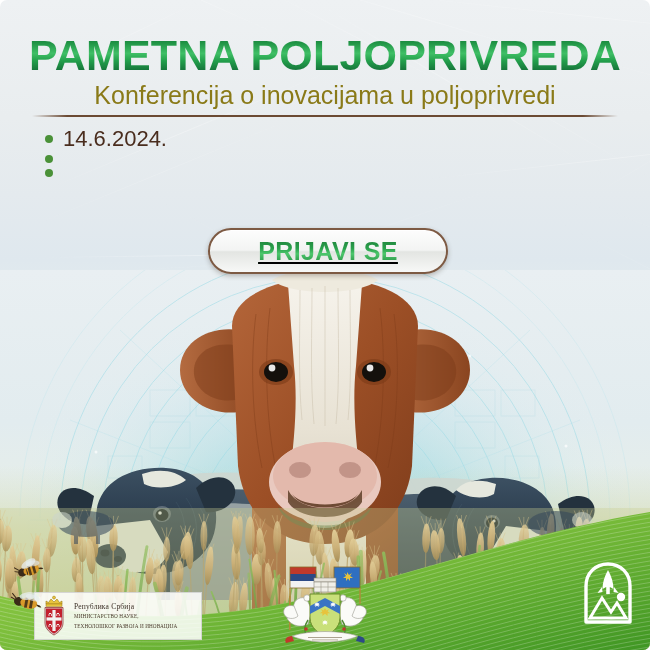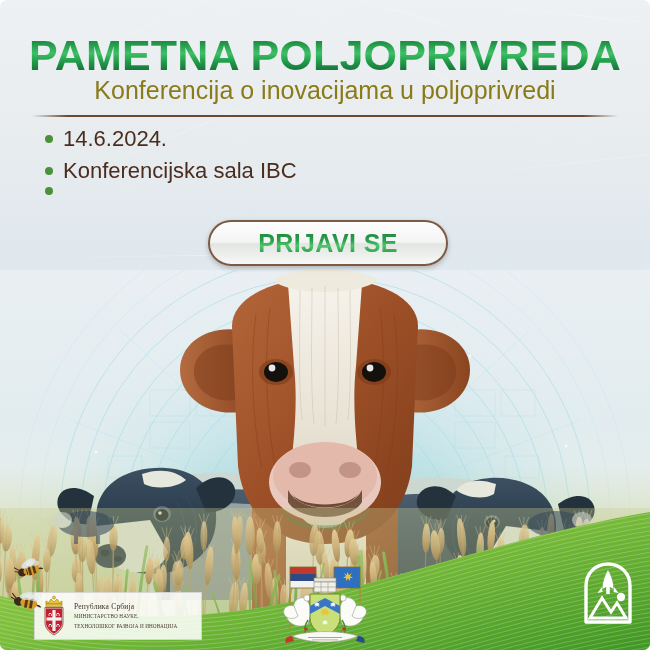--- a/index.html
+++ b/index.html
@@ -18,39 +18,39 @@
   .titlewrap{position:absolute;left:0;top:34px;width:650px;text-align:center;}
   .maintitle{
     font-size:43px;font-weight:bold;letter-spacing:.2px;line-height:1;
     font-family:"Liberation Sans",sans-serif;
     background:linear-gradient(180deg,#1f7a3a 0%,#1d8f42 18%,#3fbf66 45%,#23a04c 62%,#16743a 85%,#115c2e 100%);
     -webkit-background-clip:text;background-clip:text;color:transparent;
     -webkit-text-fill-color:transparent;
     text-shadow:none;display:inline-block;
   }
   .subtitle{
-    font-size:25px;color:#8a7a18;line-height:1.05;
+    font-size:25px;color:#8a7a18;line-height:1.05;margin-top:5px;
     font-family:"Liberation Sans",sans-serif;font-weight:500;
   }
   .rule{position:absolute;left:32px;top:115px;width:586px;height:2px;
         background:linear-gradient(90deg,rgba(120,80,50,0) 0%,#6b4a33 6%,#6b4a33 94%,rgba(120,80,50,0) 100%);}
 
   
   .bullets{position:absolute;left:45px;top:126px;width:520px;}
   .blt{display:flex;align-items:baseline;margin:0 0 6px 0;}
   .dot{width:8px;height:8px;border-radius:50%;background:#4a9138;flex:none;margin-right:10px;position:relative;top:-3px;}
   .blabel{font-size:22px;color:#4a2d1e;font-family:"Liberation Sans",sans-serif;}
 
   
   .cta{
-    position:absolute;left:208px;top:220px;width:236px;height:42px;
+    position:absolute;left:208px;top:228px;width:236px;height:42px;
     border-radius:23px;border:2px solid #7d5a43;
     background:linear-gradient(180deg,#fdfdfd 0%,#f3f4f3 48%,#e3e5e2 52%,#f7f8f7 100%);
     box-shadow:0 2px 5px rgba(60,50,40,.30), inset 0 1px 0 rgba(255,255,255,.9);
-    display:flex;align-items:center;justify-content:center;cursor:pointer;
+    display:flex;align-items:center;justify-content:center;cursor:pointer;text-decoration:underline;
   }
   .cta span{
     font-size:25px;font-weight:bold;letter-spacing:.4px;
     background:linear-gradient(180deg,#1d7c38 0%,#2aa14c 40%,#4dc76c 58%,#1c8038 100%);
     -webkit-background-clip:text;background-clip:text;color:transparent;-webkit-text-fill-color:transparent;
   }
 
   
   .scene{position:absolute;left:0;top:270px;width:650px;height:380px;overflow:hidden;}
   .scene svg{display:block;}
@@ -1041,21 +1041,20 @@
   </div>
   <div class="rule"></div>
 
   <div class="bullets">
     <div class="blt">
       <span class="dot"></span>
       <span class="blabel">14.6.2024.</span>
     </div>
     <div class="blt">
       <span class="dot"></span>
-      <span class="blabel">Konferencijska sala IBC</span>
     </div>
     <div class="blt">
       <span class="dot"></span>
     </div>
   </div>
 
   <div class="cta">
     <span>PRIJAVI SE</span>
   </div>
 

